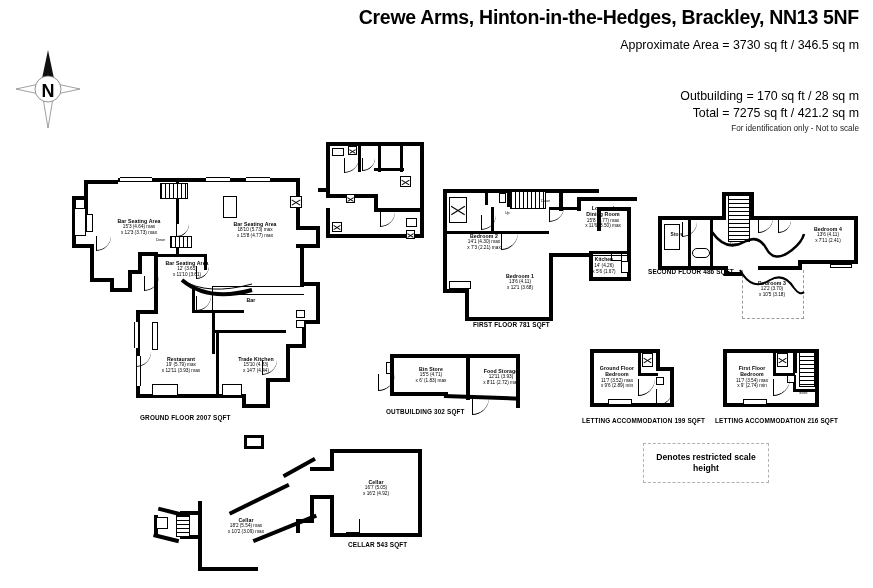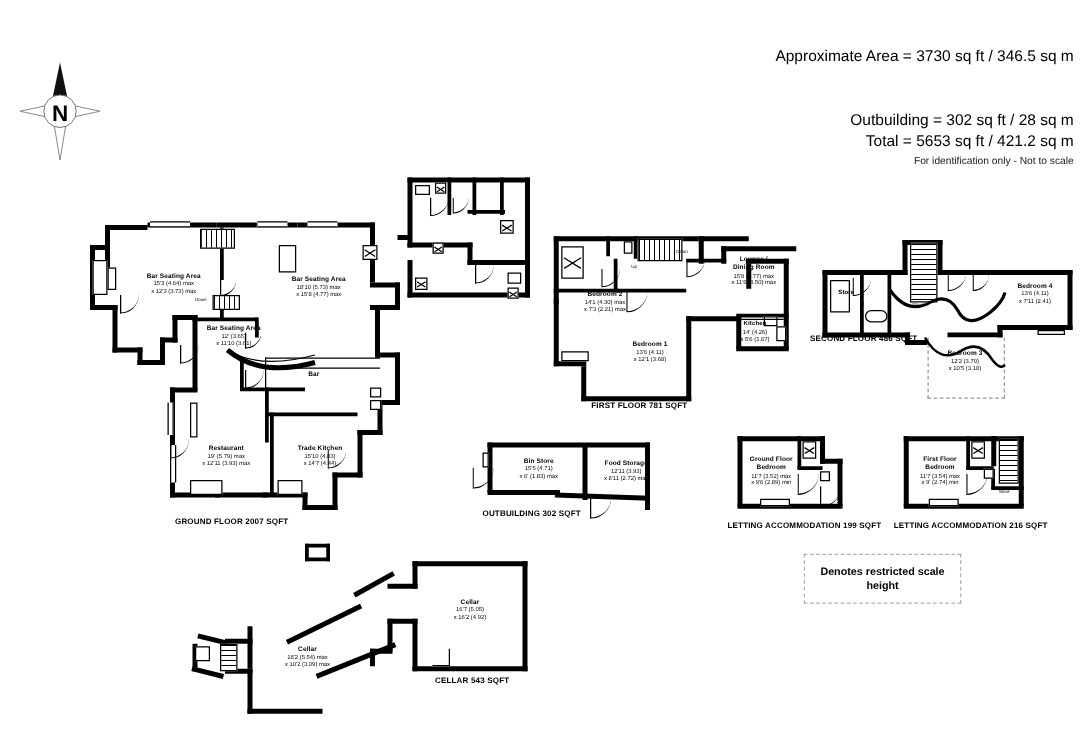--- a/index.html
+++ b/index.html
@@ -57,24 +57,25 @@
     background-image:repeating-linear-gradient(to right,#000 0 0.7px,transparent 0.7px 4px);}
   .stair-v{position:absolute;border:0.8px solid #000;background:#fff;box-sizing:border-box;
     background-image:repeating-linear-gradient(to bottom,#000 0 0.7px,transparent 0.7px 4px);}
   .door{position:absolute;border:0.8px solid #000;border-radius:0 0 100% 0;border-top:none;border-right:none;}
 </style>
 </head>
 <body>
 
 <div class="stage">
 
+  <div class="abs" id="title">Crewe Arms, Hinton-in-the-Hedges, Brackley, NN13 5NF</div>
 
   <div class="abs area-line" style="top:38px;">Approximate Area = 3730 sq ft / 346.5 sq m</div>
-  <div class="abs area-line" style="top:89px;">Outbuilding = 302 sq ft / 28 sq m</div>
-  <div class="abs area-line" style="top:106px;">Total = 5653 sq ft / 421.2 sq m</div>
+  <div class="abs area-line" style="top:89px;">Outbuilding = 170 sq ft / 28 sq m</div>
+  <div class="abs area-line" style="top:106px;">Total = 7275 sq ft / 421.2 sq m</div>
   <div class="abs ident" style="top:124px;">For identification only - Not to scale</div>
 
   <div class="abs" id="compass">
     <svg viewBox="0 0 72 92" width="72" height="92">
       <polygon points="36,8 44,46 36,52 28,46" fill="#111"></polygon>
       <polygon points="36,86 30,50 36,44 42,50" fill="#fff" stroke="#777" stroke-width="0.7"></polygon>
       <polygon points="4,47 32,41 36,47 32,53" fill="#fff" stroke="#777" stroke-width="0.7"></polygon>
       <polygon points="68,47 40,41 36,47 40,53" fill="#fff" stroke="#777" stroke-width="0.7"></polygon>
       <circle cx="36" cy="47" r="13" fill="#fff" stroke="#777" stroke-width="0.8"></circle>
       <text x="36" y="55" font-size="18" font-weight="bold" text-anchor="middle" font-family="Liberation Sans, sans-serif" fill="#000">N</text>

